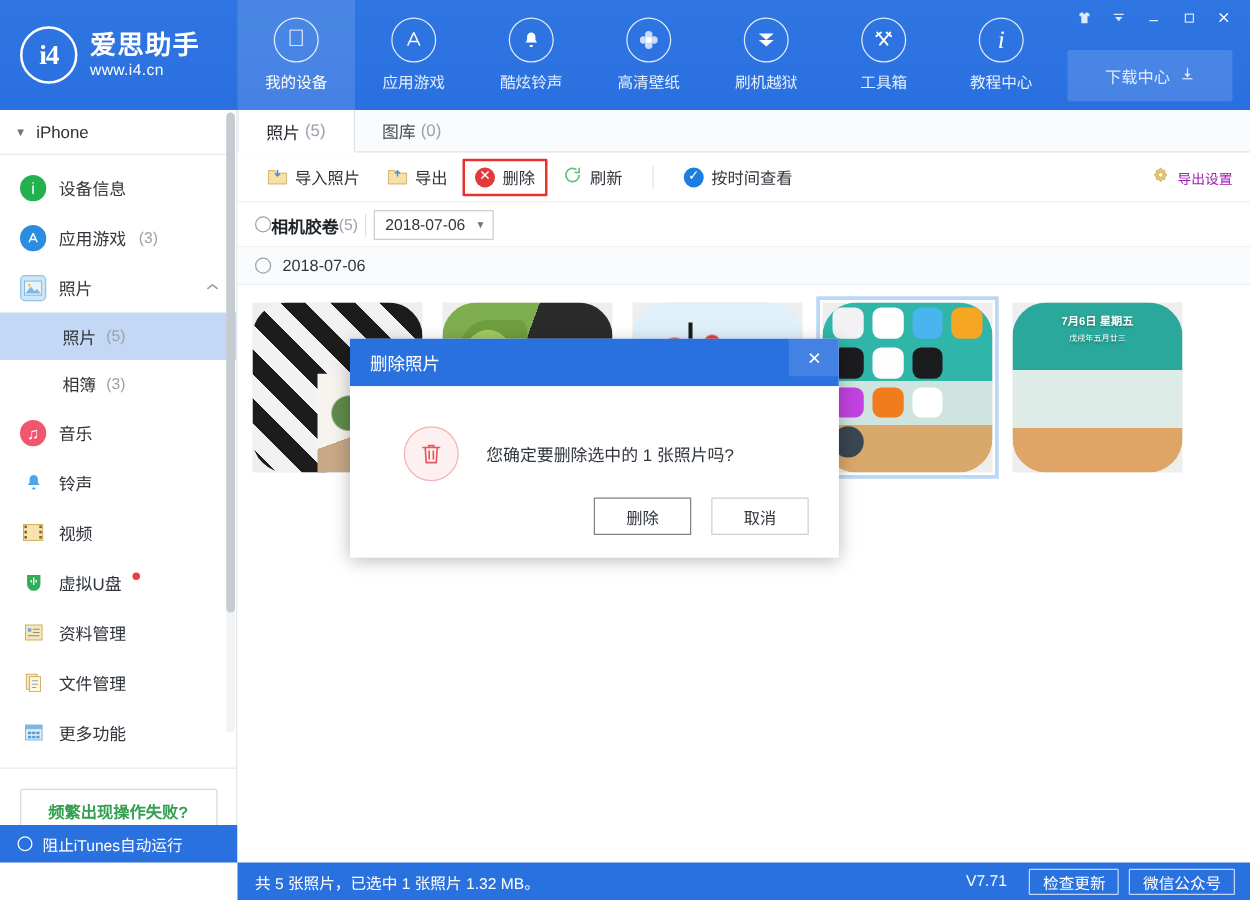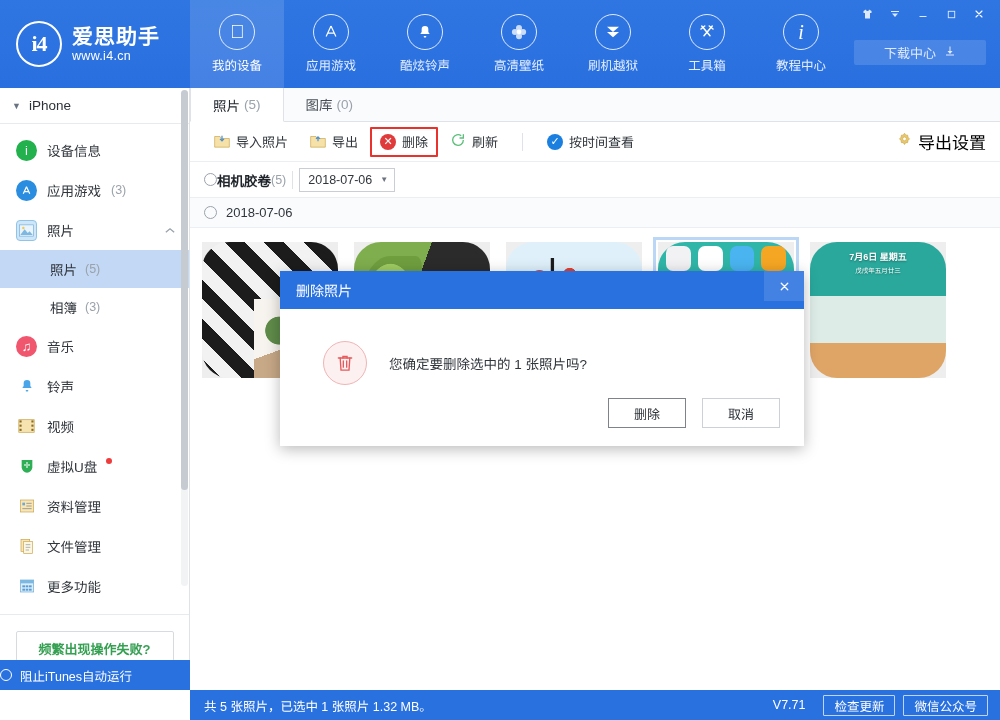--- a/index.html
+++ b/index.html
@@ -58,21 +58,21 @@
   .winbtns {
     position: absolute; right: 8px; top: 3px;
     display: flex; align-items: center; gap: 2px;
   }
   .winbtn {
     width: 26px; height: 22px; display: flex; align-items: center; justify-content: center;
     color: #dce9ff; font-size: 13px; cursor: pointer;
   }
   .dlcenter {
     position: absolute; right: 14px; top: 40px;
-    width: 132px; height: 25px;
+    width: 132px; height: 41px;
     background: rgba(255,255,255,0.14);
     border-radius: 2px;
     display: flex; align-items: center; justify-content: center; gap: 8px;
     color: #dfeaff; font-size: 13px; cursor: pointer;
   }
 
   
   .sidebar {
     position: absolute; left: 0; top: 88px; width: 190px; height: 602px;
     background: #ffffff; border-right: 1px solid #dfe3e8;
@@ -118,21 +118,21 @@
     position: absolute; right: 1px; top: 2px; width: 7px; height: 496px;
     background: #f1f3f5; border-radius: 4px;
   }
   .sb-scroll-thumb {
     position: absolute; top: 0; left: 0; width: 7px; height: 400px;
     background: #c6cbd1; border-radius: 4px;
   }
   .sb-bottom {
     position: absolute; left: 0; bottom: 0; width: 190px; height: 30px;
     background: #2a71e0; display: flex; align-items: center; gap: 8px;
-    color: #ffffff; font-size: 12.5px; cursor: pointer;
+    padding-left: 14px; color: #ffffff; font-size: 12.5px; cursor: pointer;
   }
   .radio-o {
     width: 12px; height: 12px; border-radius: 50%;
     border: 1.4px solid currentColor; flex: none;
   }
 
   
   .main {
     position: absolute; left: 190px; top: 88px; width: 810px; height: 602px;
     background: #ffffff;
@@ -166,21 +166,21 @@
   }
   .tbtn.highlighted { border: 2px solid #e8322b; padding: 0 8px; height: 30px; border-radius: 1px; }
   .tb-sep { width: 1px; height: 18px; background: #dfe3e8; margin: 0 12px; }
   .ico-circ {
     width: 16px; height: 16px; border-radius: 50%;
     display: flex; align-items: center; justify-content: center;
     font-size: 11px; color: #fff; flex: none; line-height: 1;
   }
   .tb-right {
     position: absolute; right: 14px; display: flex; align-items: center; gap: 6px;
-    font-size: 17px; color: #000000; cursor: pointer;
+    font-size: 11px; color: #a21caf; cursor: pointer;
   }
 
   .filterbar {
     height: 36px; display: flex; align-items: center; padding: 0 14px;
     gap: 0; border-bottom: 1px solid #eceff2;
   }
   .fb-radio { width: 13px; height: 13px; border-radius: 50%; border: 1.4px solid #9aa2ab; }
   .fb-label { font-size: 13.5px; color: #1f242a; font-weight: bold; }
   .fb-count { font-size: 12.5px; color: #9aa2ab; }
   .fb-divider { width: 1px; height: 18px; background: #dfe3e8; margin: 0 6px; }
@@ -257,21 +257,21 @@
   .sb-spacer { flex: 1; }
   .ver { margin-right: 10px; font-size: 12.5px; }
   .sbtn {
     height: 21px; padding: 0 10px; border: 1px solid rgba(255,255,255,.7);
     display: flex; align-items: center; font-size: 12.5px; cursor: pointer;
     margin-left: 8px; border-radius: 1px;
   }
 
   
   .dlg-shadow {
-    position: absolute; left: 280px; top: 271px; width: 524px; height: 175px;
+    position: absolute; left: 280px; top: 271px; width: 391px; height: 175px;
     box-shadow: 0 3px 14px rgba(0,0,0,.28);
     background: #fff;
   }
   .dlg-title {
     height: 38px; background: #2a71e0; display: flex; align-items: center;
     padding-left: 16px; color: #fff; font-size: 14px; position: relative;
   }
   .dlg-close {
     position: absolute; right: 0; top: 0; width: 40px; height: 30px;
     display: flex; align-items: center; justify-content: center;

